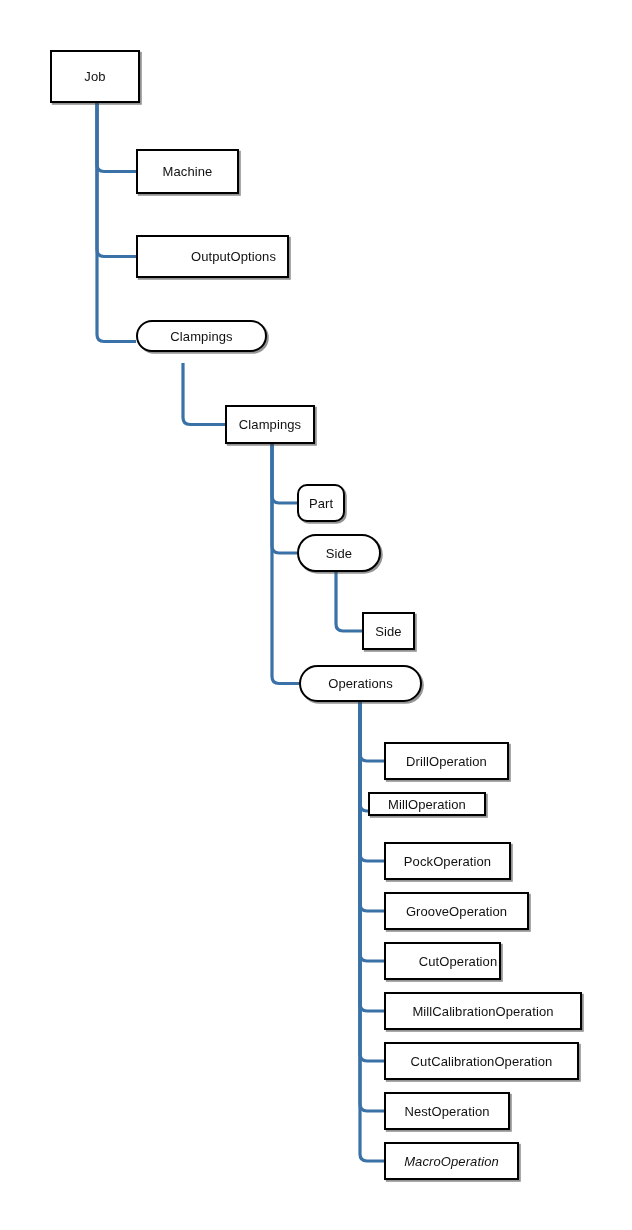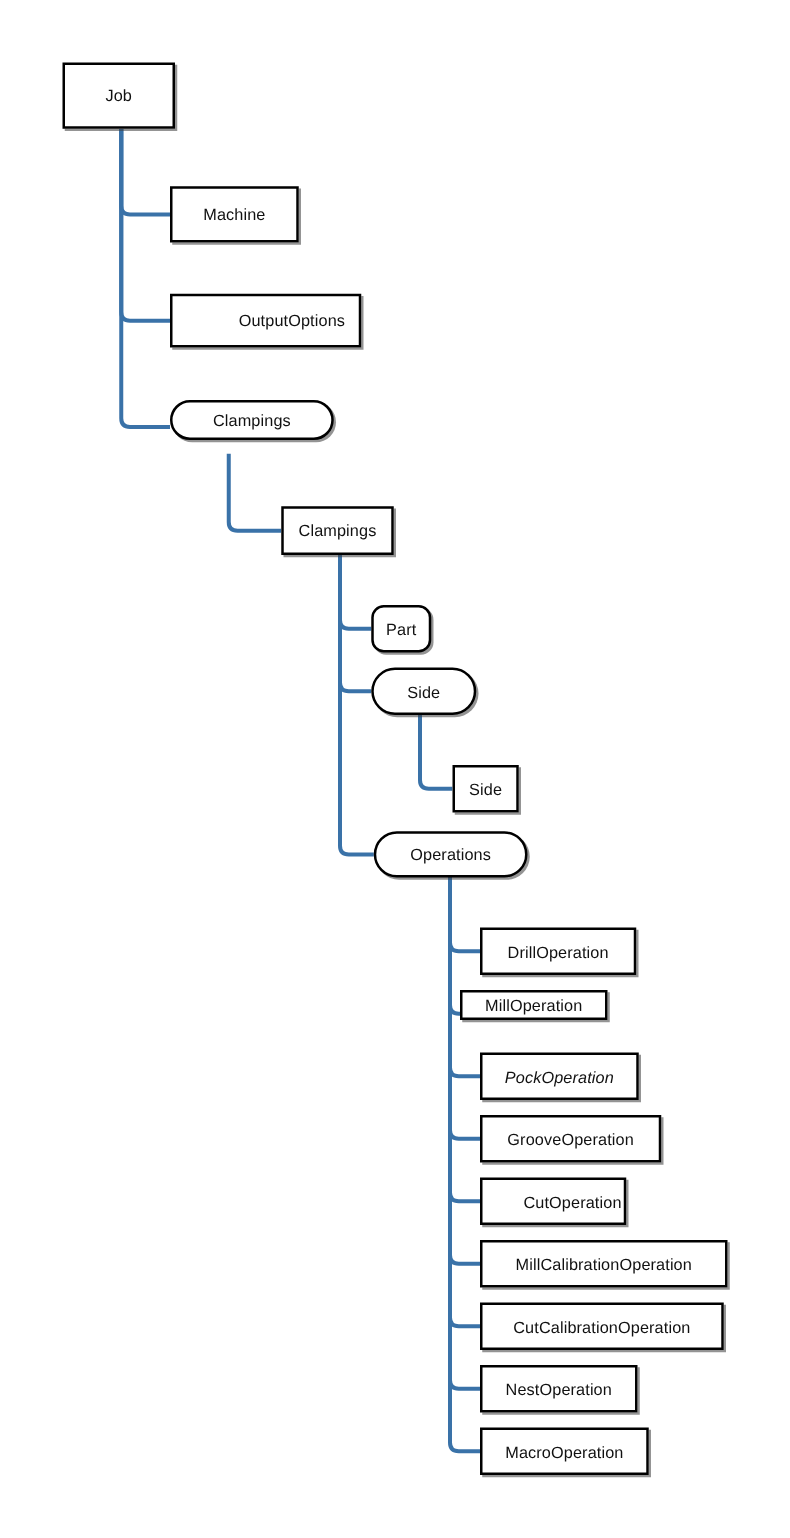--- a/index.html
+++ b/index.html
@@ -100,35 +100,35 @@
       </div>
       <div class="node collection" style="left: 299px; top: 665px; width: 123px; height: 37px; border-radius: 18.5px;">
         <span class="node-label">Operations</span>
       </div>
       <div class="node" style="left: 384px; top: 742px; width: 125px; height: 38px; border-radius: 0px;">
         <span class="node-label">DrillOperation</span>
       </div>
       <div class="node" style="left: 368px; top: 792px; width: 118px; height: 24px; border-radius: 0px;">
         <span class="node-label">MillOperation</span>
       </div>
-      <div class="node" style="left: 384px; top: 842px; width: 127px; height: 38px; border-radius: 0px; font-style: italic;">
+      <div class="node" style="left: 384px; top: 842px; width: 127px; height: 38px; border-radius: 0px;">
         <span class="node-label">PockOperation</span>
       </div>
       <div class="node" style="left: 384px; top: 892px; width: 145px; height: 38px; border-radius: 0px;">
         <span class="node-label">GrooveOperation</span>
       </div>
       <div class="node" style="left: 384px; top: 942px; width: 117px; height: 38px; border-radius: 0px; padding-left: 31px;">
         <span class="node-label">CutOperation</span>
       </div>
       <div class="node" style="left: 384px; top: 992px; width: 198px; height: 38px; border-radius: 0px;">
         <span class="node-label">MillCalibrationOperation</span>
       </div>
       <div class="node" style="left: 384px; top: 1042px; width: 195px; height: 38px; border-radius: 0px;">
         <span class="node-label">CutCalibrationOperation</span>
       </div>
       <div class="node" style="left: 384px; top: 1092px; width: 126px; height: 38px; border-radius: 0px;">
         <span class="node-label">NestOperation</span>
       </div>
-      <div class="node" style="left: 384px; top: 1142px; width: 135px; height: 38px; border-radius: 0px;">
+      <div class="node" style="left: 384px; top: 1142px; width: 135px; height: 38px; border-radius: 0px; font-style: italic;">
         <span class="node-label">MacroOperation</span>
       </div>
     </div>
 </div>
 
 </body></html>

